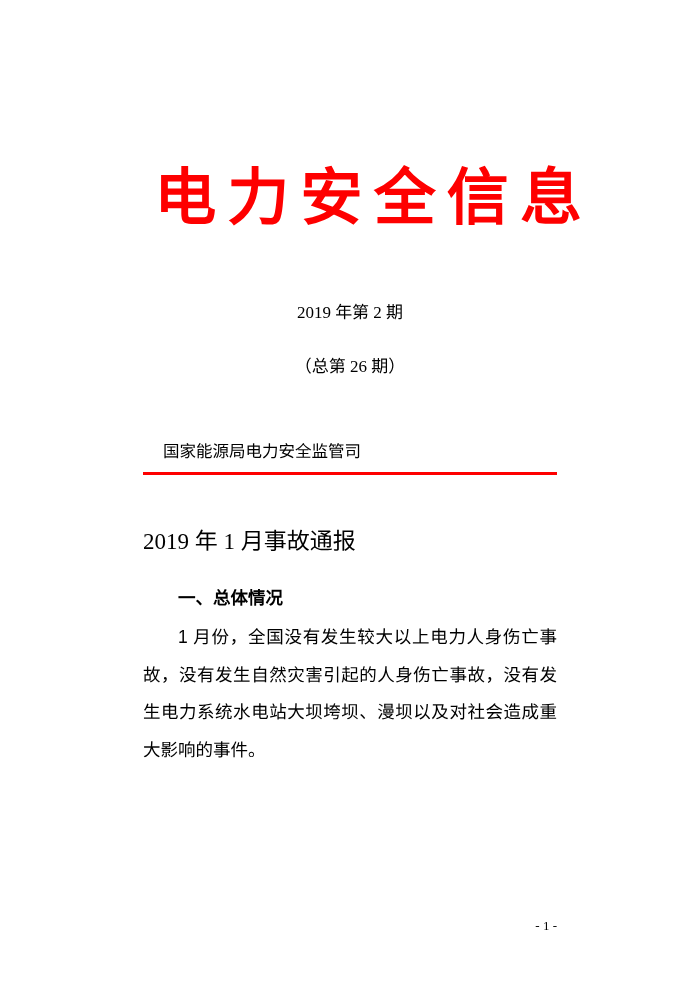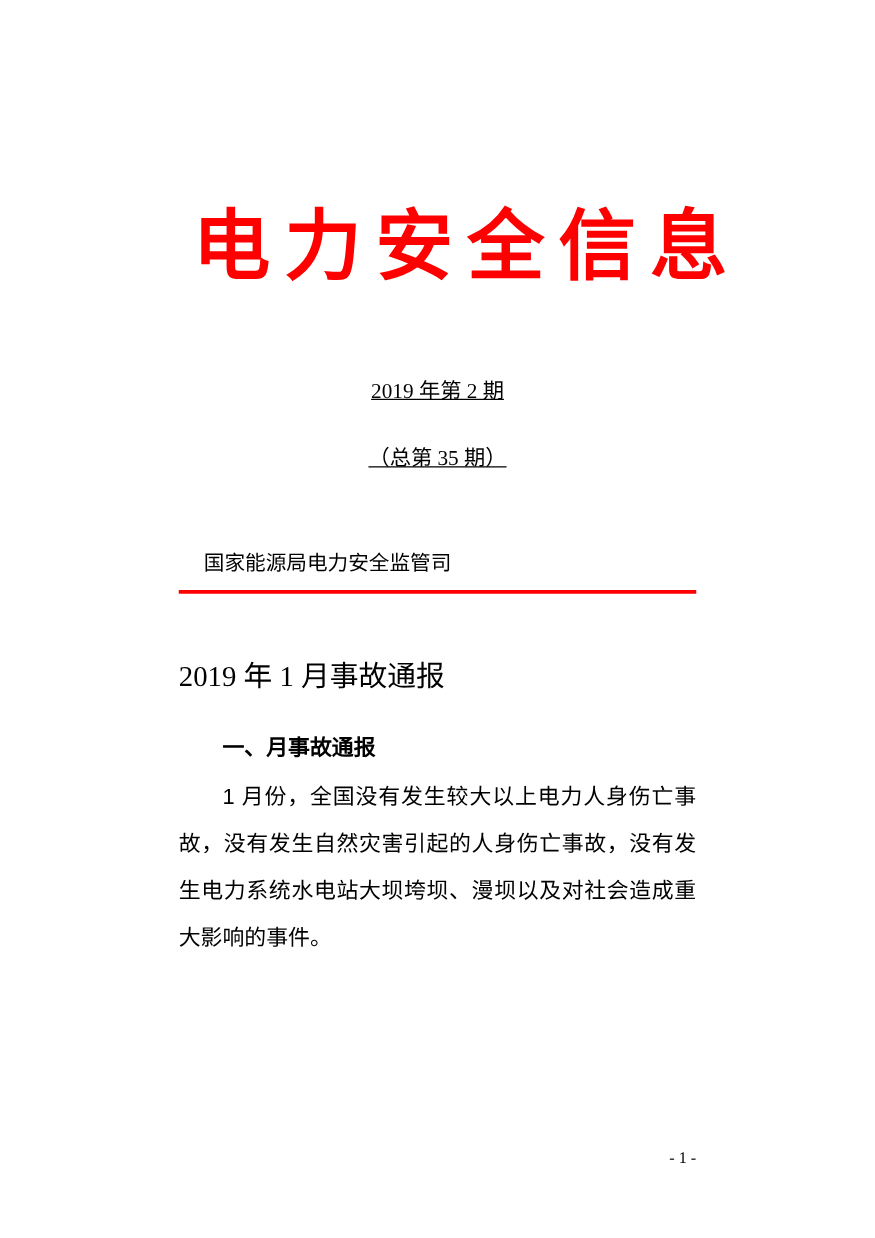--- a/index.html
+++ b/index.html
@@ -30,21 +30,20 @@
     padding-left: 0.18em; 
     font-family: "Liberation Sans", "DejaVu Sans", sans-serif;
     white-space: nowrap;
   }
   .issue-line {
     margin-top: 56px;
     text-align: center;
     font-size: 17px;
     line-height: 22px;
     font-family: "Liberation Serif", "DejaVu Serif", serif;
-    text-decoration: underline;
   }
   .issue-line.total {
     margin-top: 32px;
   }
   .pub-row {
     margin-top: 62px;
     display: flex;
     justify-content: space-between;
     align-items: baseline;
     font-size: 16.5px;
@@ -104,30 +103,30 @@
 </style>
 </head>
 <body>
 
 <div class="page">
 
   <h1 class="masthead">电力安全信息</h1>
 
   <div class="issue-line">2019 年第 2 期</div>
 
-  <div class="issue-line total">（总第 35 期）</div>
+  <div class="issue-line total">（总第 26 期）</div>
 
   <div class="pub-row">
     <span class="publisher">国家能源局电力安全监管司</span>
   </div>
 
   <hr class="red-rule">
 
   <h2 class="article-title">2019 年 1 月事故通报</h2>
 
-  <h3 class="section-heading">一、月事故通报</h3>
+  <h3 class="section-heading">一、总体情况</h3>
 
   <p class="body-paragraph">1 月份，全国没有发生较大以上电力人身伤亡事故，没有发生自然灾害引起的人身伤亡事故，没有发生电力系统水电站大坝垮坝、漫坝以及对社会造成重大影响的事件。</p>
 
 
   <div class="page-number">- 1 -</div>
 
 </div>
 
 </body></html>

